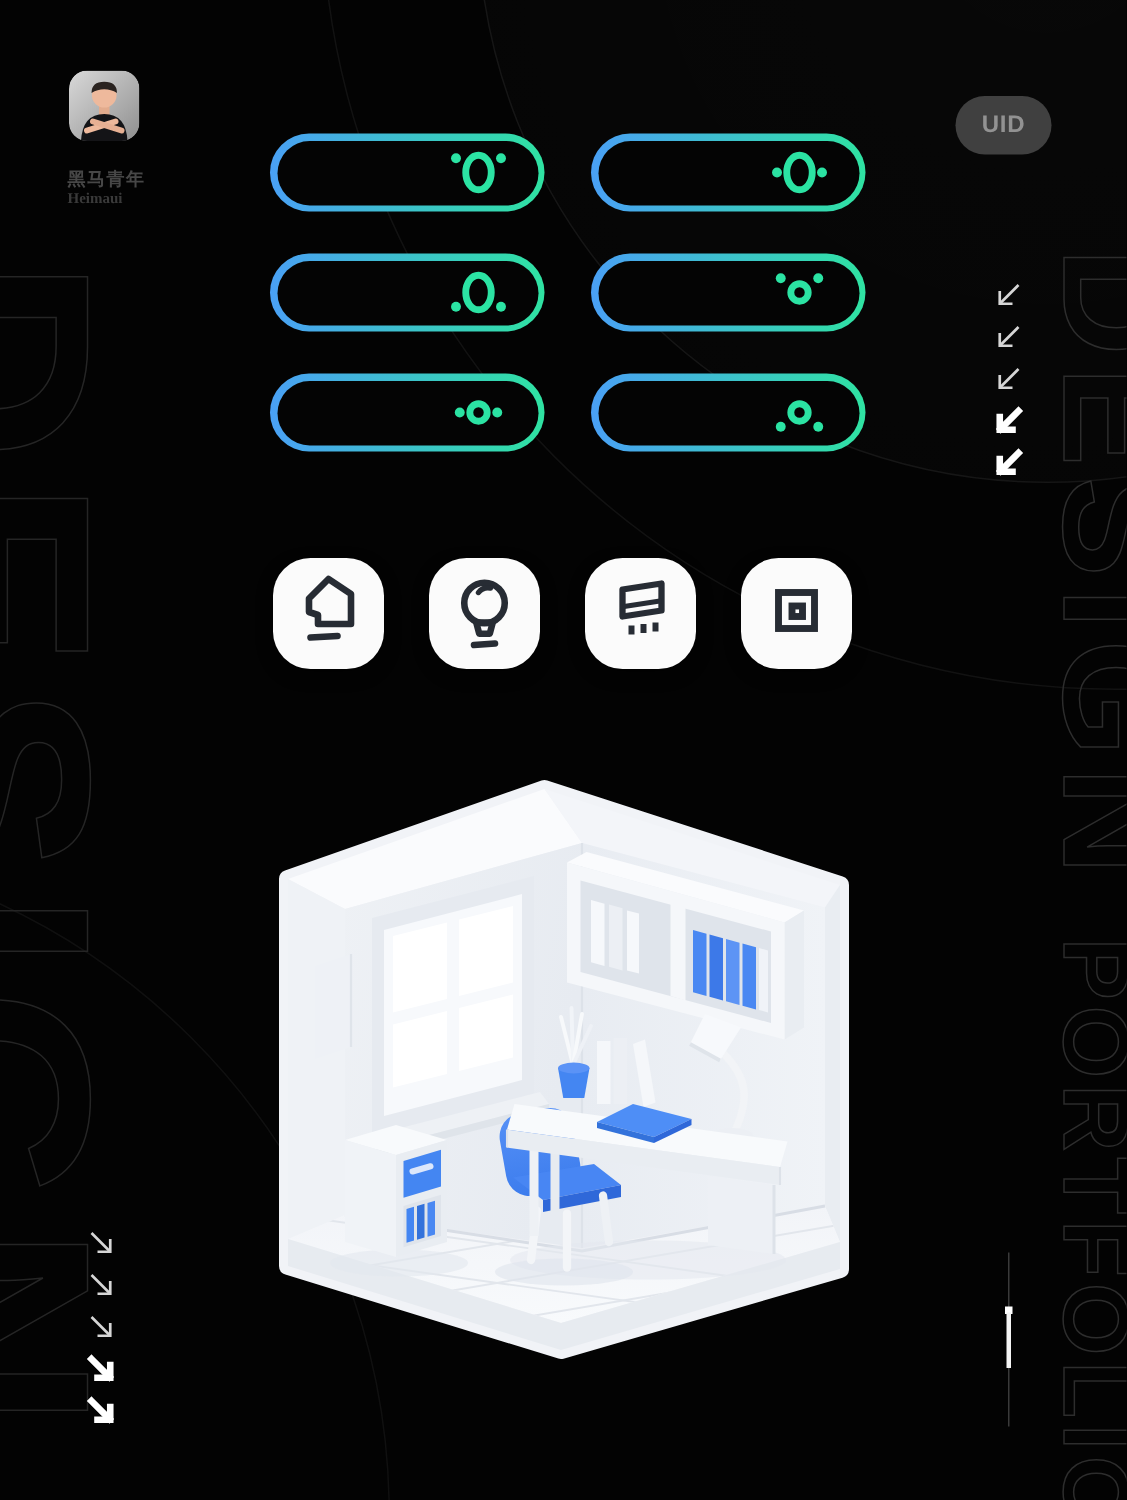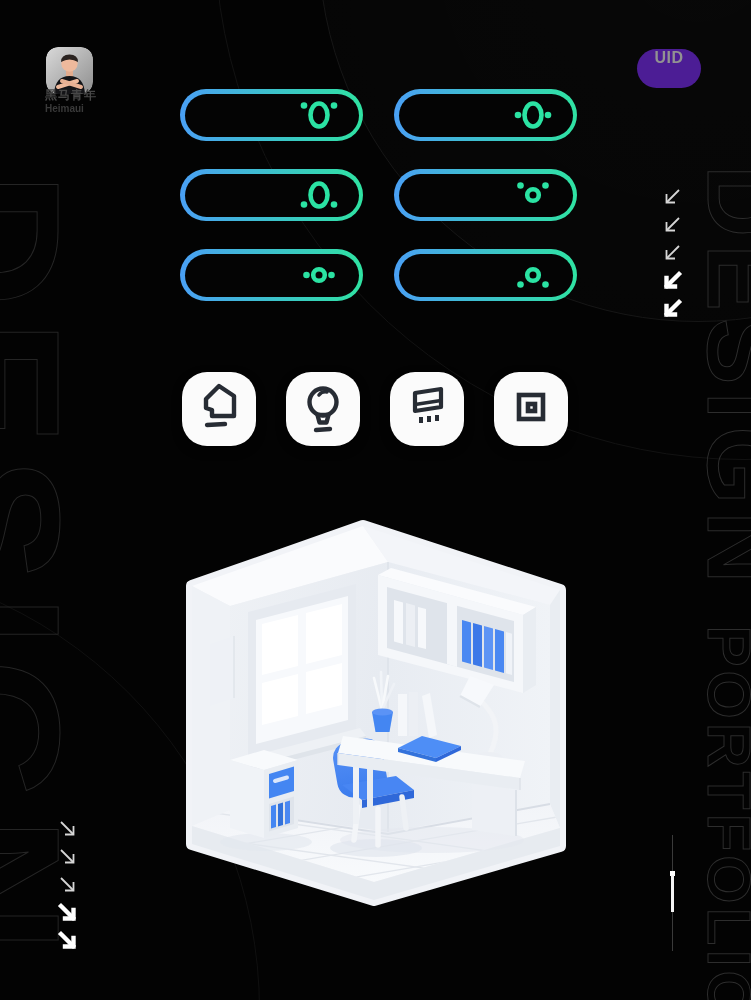--- a/index.html
+++ b/index.html
@@ -9,27 +9,27 @@
     background:#030303; font-family:"Liberation Sans","DejaVu Sans",sans-serif;
   }
   
   .bg-arc { position:absolute; border-radius:50%; pointer-events:none; }
   .bg-arc.a1 { width:760px; height:760px; left:318px; top:-438px; border:1px solid #161616; background:radial-gradient(circle, rgba(255,255,255,0.018), rgba(255,255,255,0.006)); }
   .bg-arc.a2 { width:1060px; height:1060px; left:214px; top:-600px; border:1px solid #121212; }
   .bg-arc.a3 { width:900px; height:900px; left:-640px; top:560px; border:1px solid #101010; }
 
   
   .avatar { position:absolute; left:46px; top:47px; width:47px; height:47px; border-radius:12px; overflow:hidden; }
-  .profile-names { position:absolute; left:45px; top:88px; width:90px; line-height:1.25; }
+  .profile-names { position:absolute; left:45px; top:112px; width:90px; line-height:1.25;font-family:Liberation Serif, serif; }
   .name-zh { font-size:12px; font-weight:bold; color:#474747; letter-spacing:1px; }
   .name-en { font-size:10px; font-weight:bold; color:#3a3a3a; }
 
   
-  .uid-badge { position:absolute; left:637px; top:49px; width:64px; height:39px; border-radius:20px;
-    background:#4c1d95; display:flex; justify-content:center;
+  .uid-badge { position:absolute; left:637px; top:64px; width:64px; height:39px; border-radius:20px;
+    background:#404040; display:flex; align-items:center; justify-content:center;
     color:#929292; font-weight:bold; font-size:16px; letter-spacing:0.5px; }
 
   
   .toggle-grid { position:absolute; left:180px; top:89px; display:grid;
     grid-template-columns:183px 183px; column-gap:31px; row-gap:28px; }
   .pill { height:52px; border-radius:26px; padding:4.5px; }
   .pill-inner { height:43px; border-radius:22px; background:#040404;
     display:flex; align-items:center; justify-content:flex-end; padding-right:16px; }
 
   

